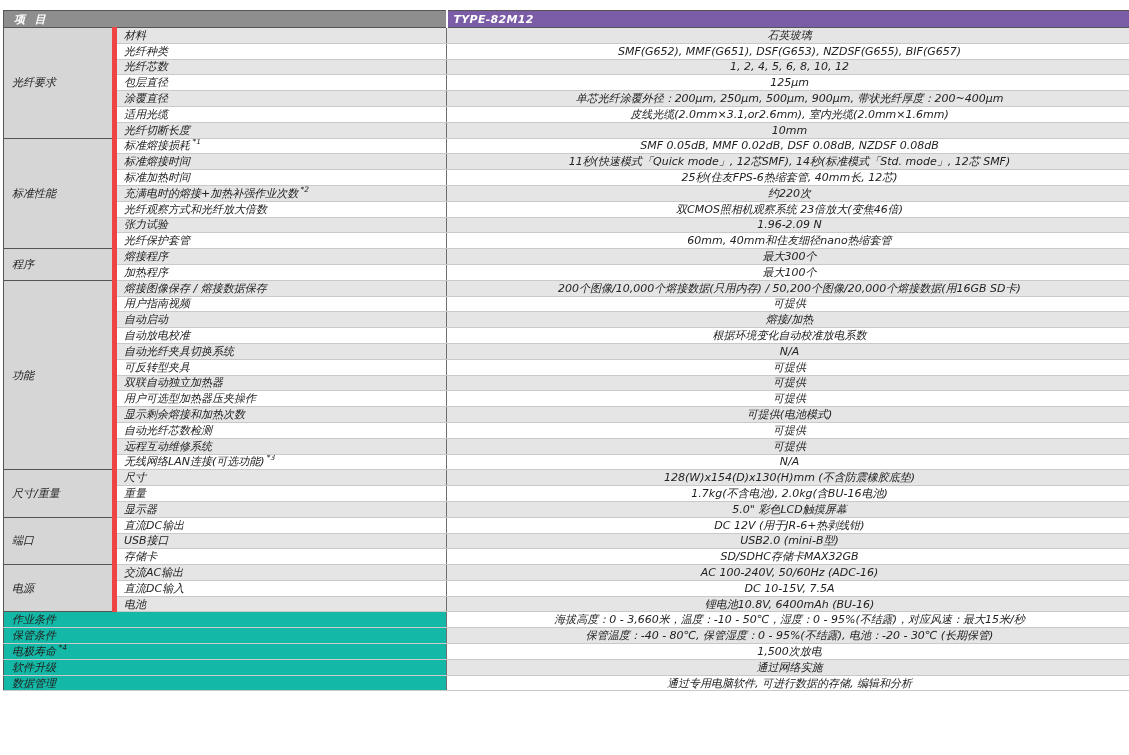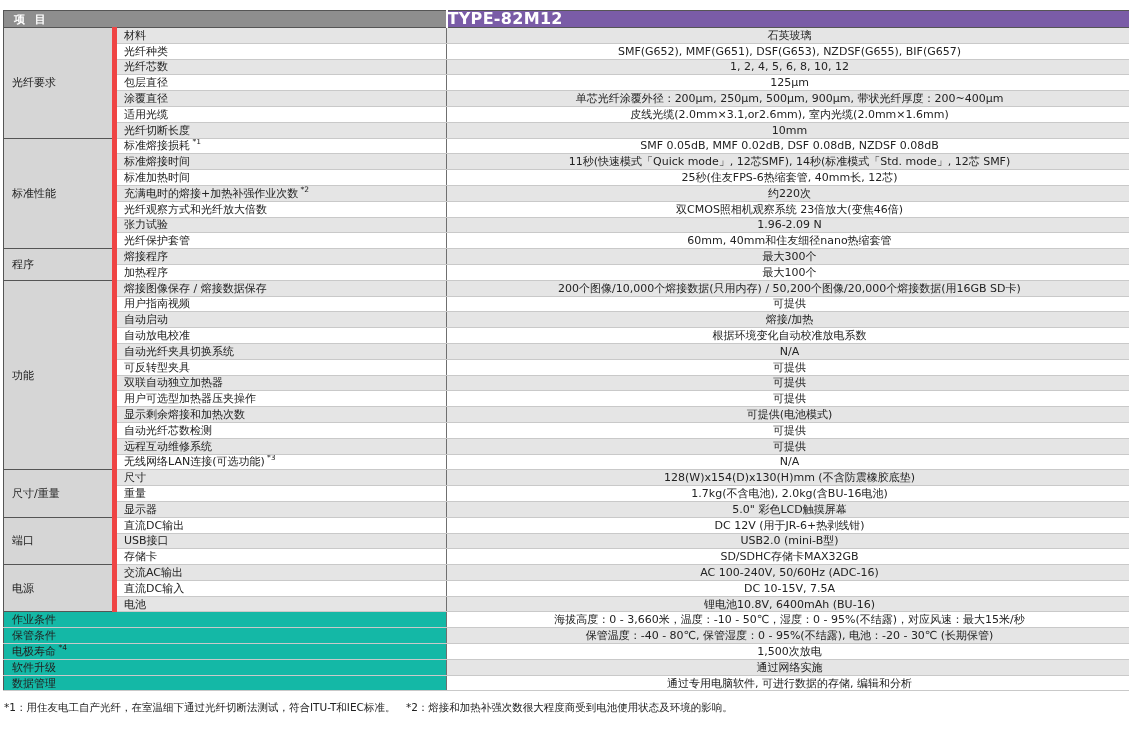--- a/index.html
+++ b/index.html
@@ -27,35 +27,35 @@
 
   
   table.spec{
     margin-top:6px;
     border-collapse:collapse;
     table-layout:fixed;
     width:1126px;
     font-size:11px;
     line-height:1;
   }
-  table.spec{border:1px solid #555;}
+  table.spec{border:1px solid #555;font-style:italic;}
   col.c1{width:111px;}
   col.c2{width:332px;}
   col.c3{width:683px;}
 
   thead tr{height:17px;}
   th{font-weight:bold;text-align:left;padding:0;}
   th.h-item{
     background:#8e8e8e;color:#ffffff;
     padding-left:10px;letter-spacing:3px;font-size:11px;
     border-right:2px solid #ffffff;
   }
   th.h-model{
     background:#7a5ca7;color:#ffffff;
-    padding-left:0;font-size:16px;letter-spacing:.3px;
+    padding-left:6px;font-size:11px;letter-spacing:.3px;
   }
 
   tbody tr{height:15.8px;}
   tbody td{
     padding:0 4px 0 7px;
     white-space:nowrap;
     overflow:hidden;
     border-bottom:1px solid #c9c9c9;
     vertical-align:middle;
   }
@@ -277,16 +277,15 @@
           <td class="val">通过网络实施</td>
         </tr>
         <tr class="sec-start">
           <td class="single" colspan="2"><span>数据管理</span></td>
           <td class="val">通过专用电脑软件, 可进行数据的存储, 编辑和分析</td>
         </tr>
       </tbody>
   </table>
 
   <div class="footnotes">
-    <div>*1：用住友电工自产光纤，在室温细下通过光纤切断法测试，符合ITU-T和IEC标准。　*2：熔接和加热补强次数很大程度商受到电池使用状态及环境的影响。</div>
   </div>
 
 </div>
 
 </body></html>

